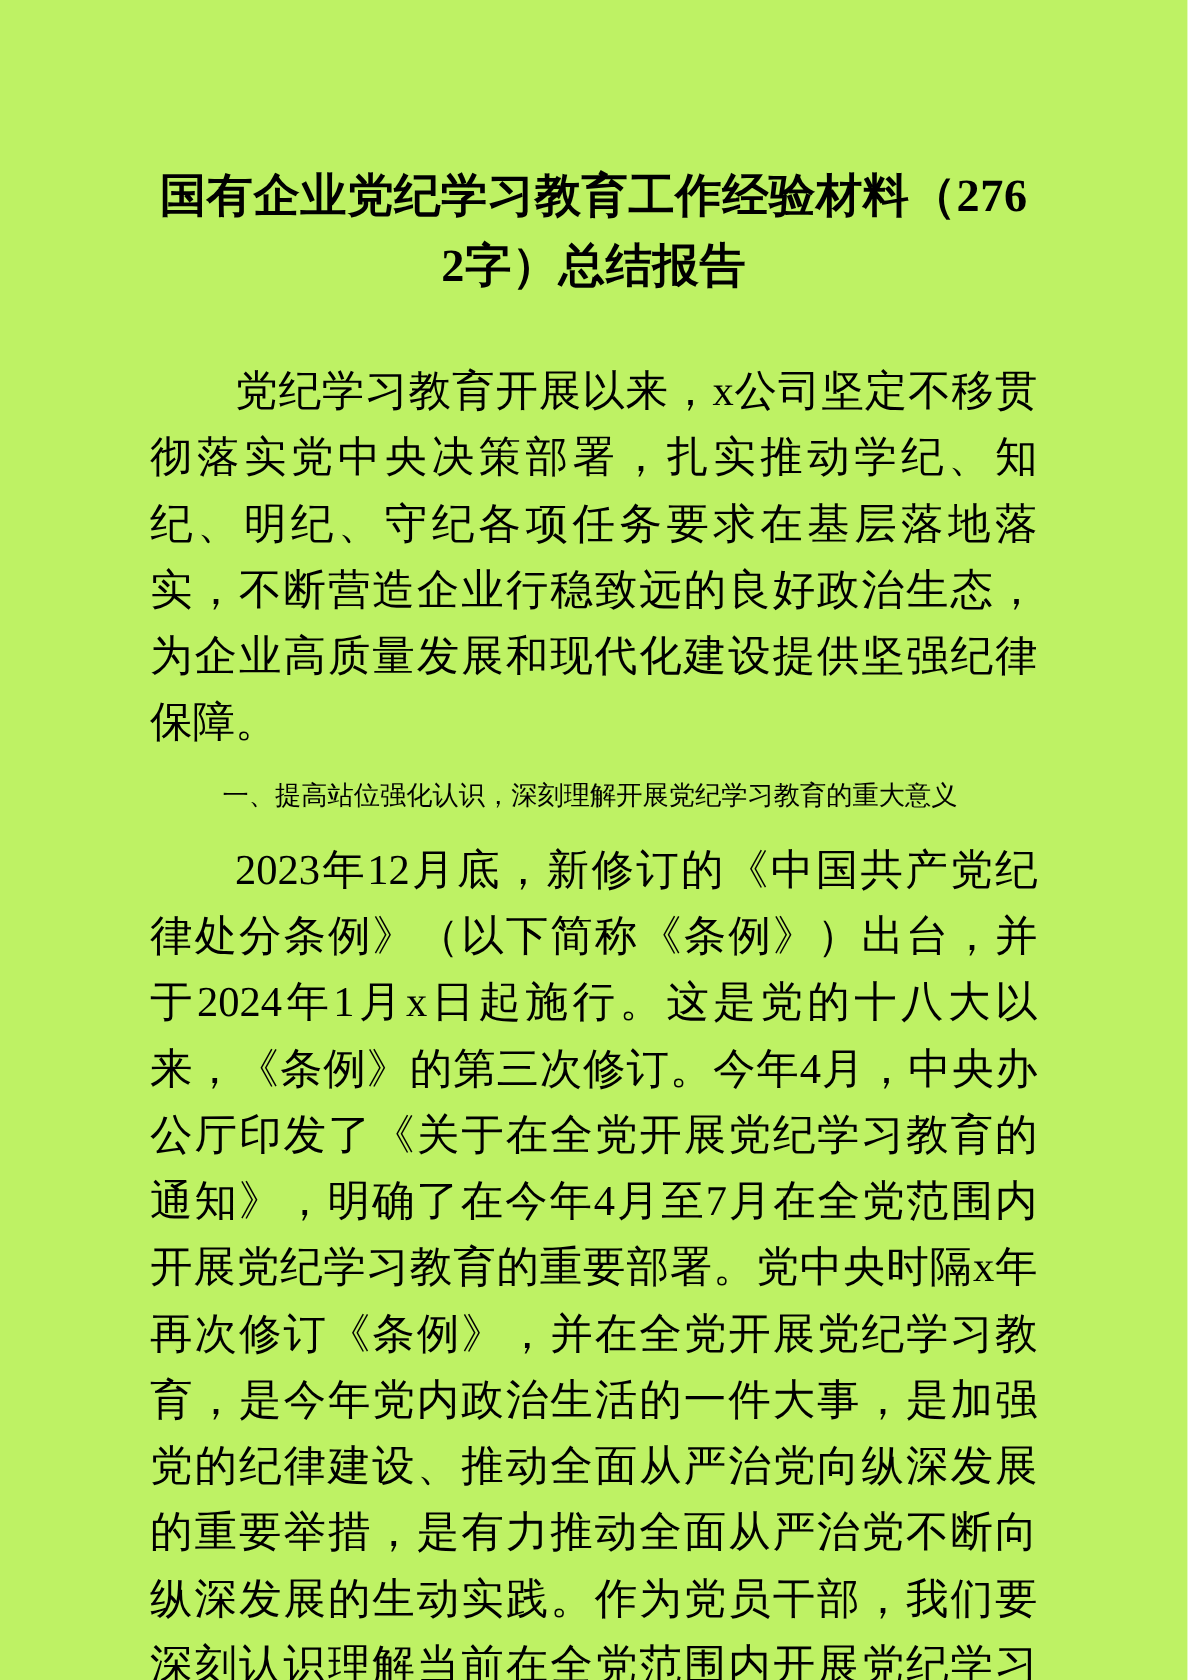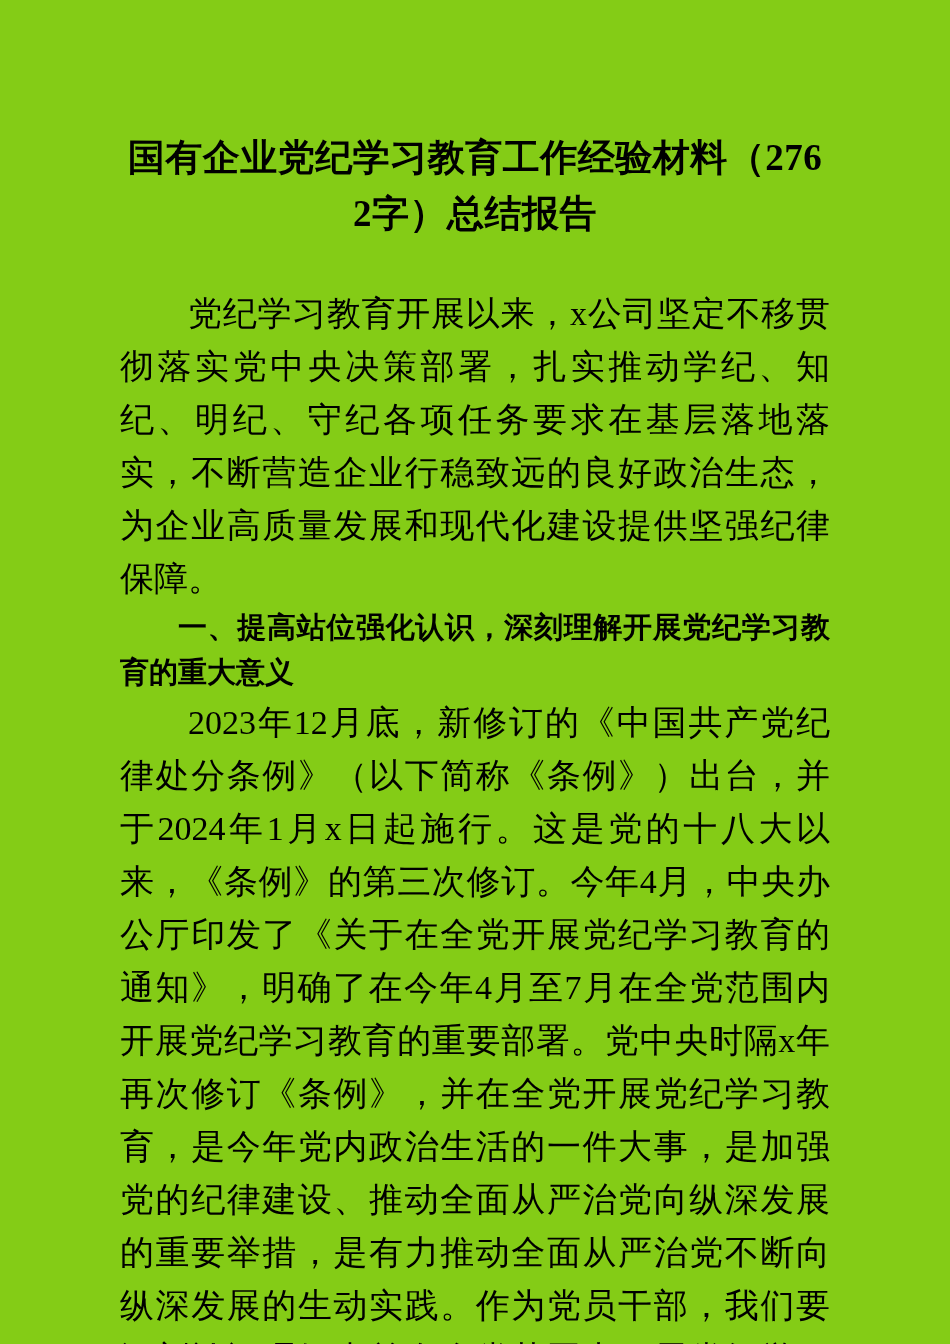--- a/index.html
+++ b/index.html
@@ -5,21 +5,21 @@
   html, body {
     margin: 0;
     padding: 0;
     background: #ffffff;
   }
   .page {
     position: relative;
     width: 950px;
     height: 1344px;
     box-sizing: border-box;
-    background: #84cc16;
+    background: #bef264;
     padding: 130px 120px 40px 120px;
     overflow: hidden;
     font-family: "Liberation Serif", "DejaVu Serif", serif;
     color: #000000;
   }
   .doc-title {
     font-size: 37px;
     font-weight: bold;
     text-align: center;
     line-height: 1.5;
@@ -30,26 +30,26 @@
   .para {
     font-size: 34px;
     line-height: 1.56;
     text-align: justify;
     text-justify: inter-ideograph;
     margin: 0;
     text-indent: 2em;
     word-break: break-all;
   }
   .section-heading {
-    font-size: 29px;
-    font-weight: bold;
+    font-size: 21px;
+    font-weight: normal;
     font-family: "Liberation Sans", "DejaVu Sans", sans-serif;
     line-height: 1.56;
     text-align: justify;
-    margin: 0;
+    margin: 16px;
     text-indent: 2em;
     word-break: break-all;
   }
 </style>
 </head>
 <body>
 
 <div class="page">
   <h1 class="doc-title">国有企业党纪学习教育工作经验材料（2762字）总结报告</h1>
 

